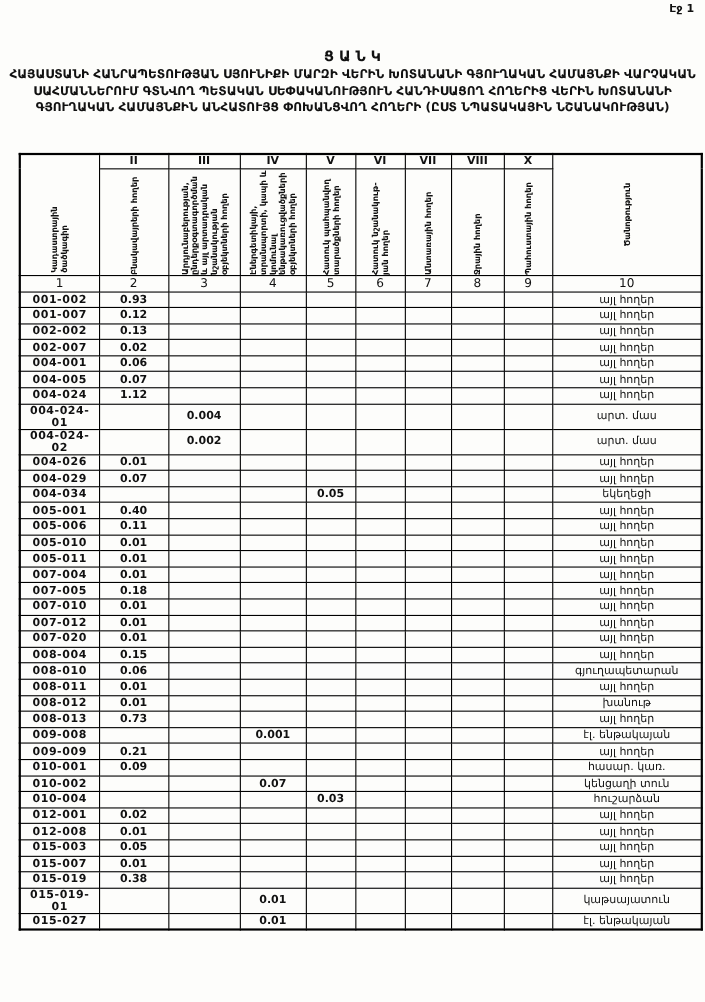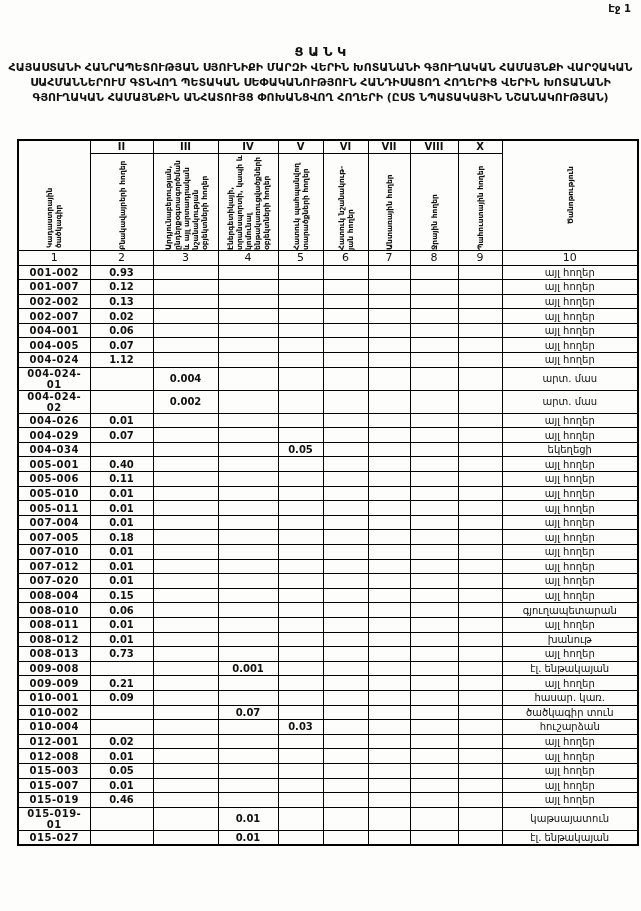--- a/index.html
+++ b/index.html
@@ -477,21 +477,21 @@
         <tr>
           <td class="code">010-002</td>
           <td class="val"></td>
           <td class="val"></td>
           <td class="val">0.07</td>
           <td class="val"></td>
           <td class="val"></td>
           <td class="val"></td>
           <td class="val"></td>
           <td class="val"></td>
-          <td class="note"><span>ծածկագիր տուն</span></td>
+          <td class="note"><span>կենցաղի տուն</span></td>
         </tr>
         <tr>
           <td class="code">010-004</td>
           <td class="val"></td>
           <td class="val"></td>
           <td class="val"></td>
           <td class="val">0.03</td>
           <td class="val"></td>
           <td class="val"></td>
           <td class="val"></td>
@@ -541,21 +541,21 @@
           <td class="val"></td>
           <td class="val"></td>
           <td class="val"></td>
           <td class="val"></td>
           <td class="val"></td>
           <td class="val"></td>
           <td class="note"><span>այլ հողեր</span></td>
         </tr>
         <tr>
           <td class="code">015-019</td>
-          <td class="val">0.46</td>
+          <td class="val">0.38</td>
           <td class="val"></td>
           <td class="val"></td>
           <td class="val"></td>
           <td class="val"></td>
           <td class="val"></td>
           <td class="val"></td>
           <td class="val"></td>
           <td class="note"><span>այլ հողեր</span></td>
         </tr>
         <tr>

